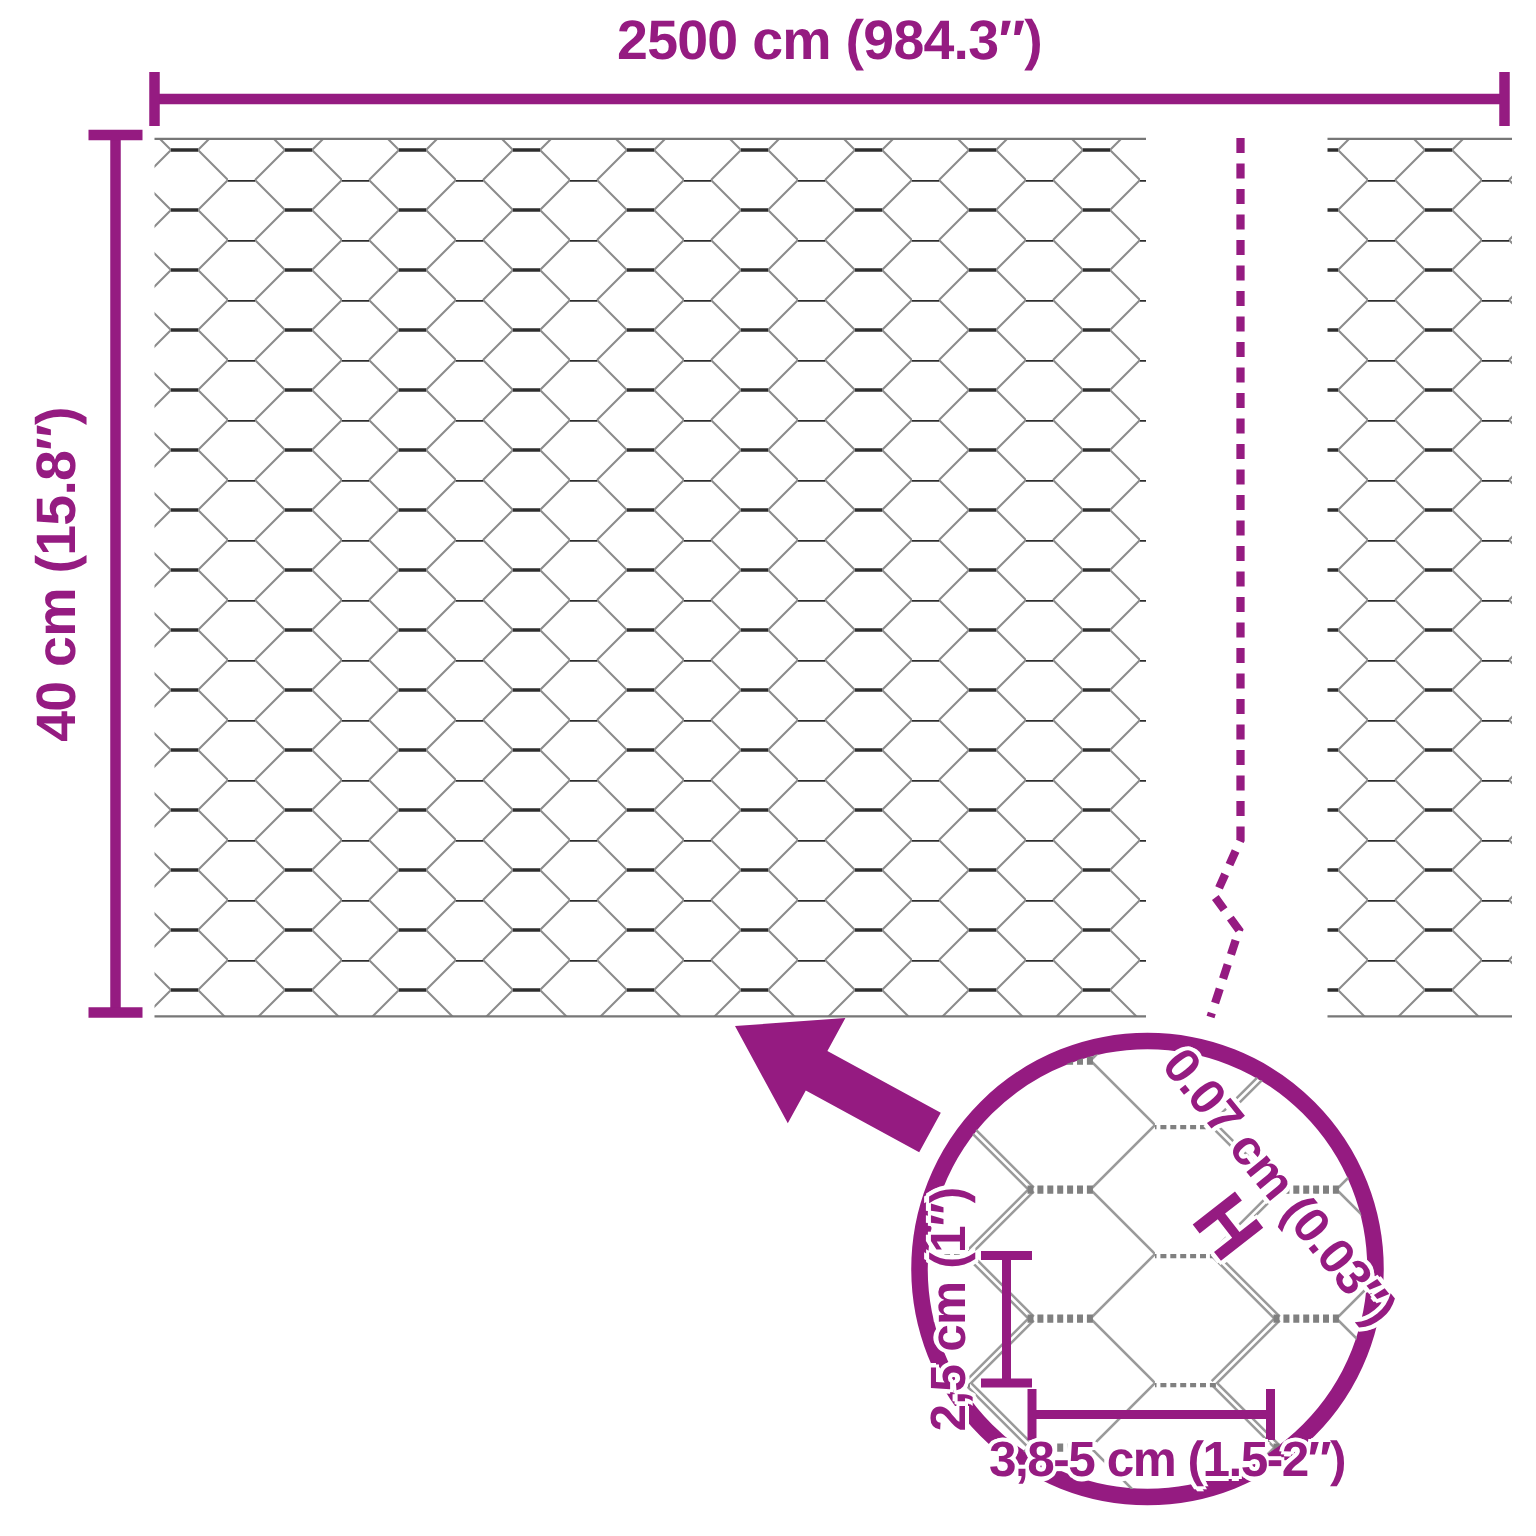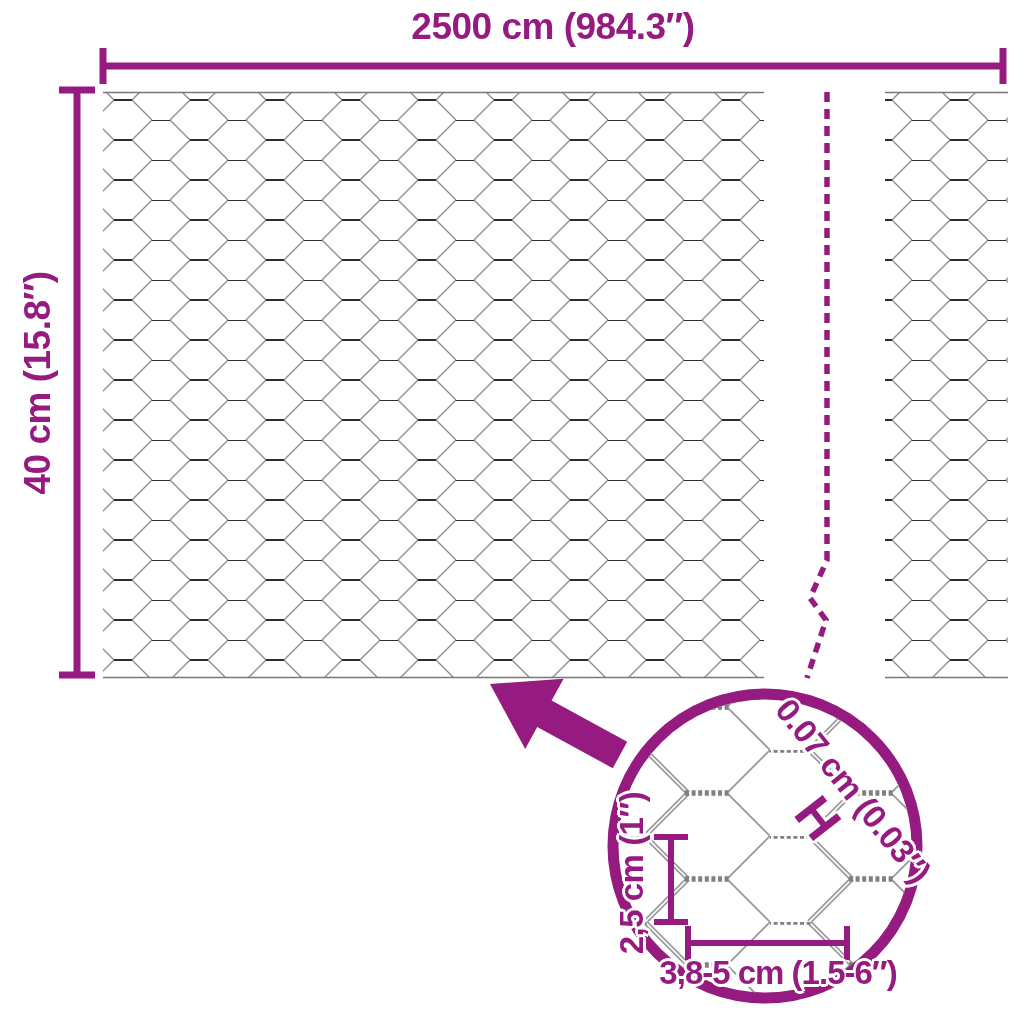--- a/index.html
+++ b/index.html
@@ -114,15 +114,15 @@
   <div class="dim-label lbl-top">2500 cm (984.3″)</div>
 
   <div class="dim-label lbl-left">40 cm (15.8″)</div>
 
   <div class="dim-label lbl-wire halo">0.07 cm (0.03″)</div>
 
   <div class="dim-label lbl-hmark halo">H</div>
 
   <div class="dim-label lbl-mesh-h halo">2,5 cm (1″)</div>
 
-  <div class="dim-label lbl-mesh-w halo">3,8-5 cm (1.5-6″)</div>
+  <div class="dim-label lbl-mesh-w halo">3,8-5 cm (1.5-2″)</div>
 
 </div>
 
 </body></html>

